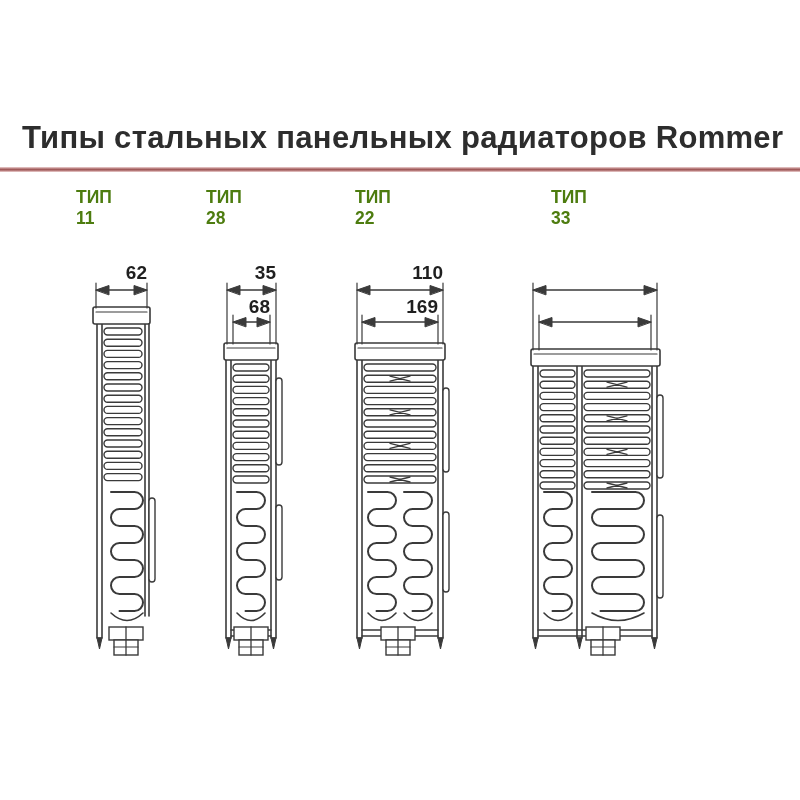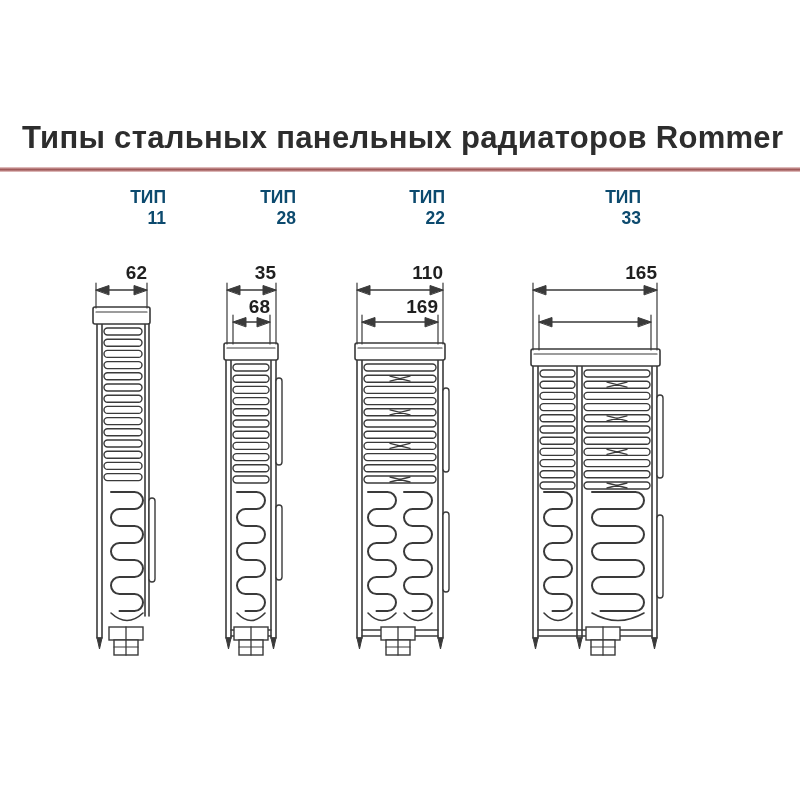--- a/index.html
+++ b/index.html
@@ -10,22 +10,22 @@
   .title {
     position:absolute; left:22px; top:120px; margin:0;
     font-size:31px; font-weight:700; color:#2d2d2d; letter-spacing:.3px;
     white-space:nowrap;
   }
   .divider {
     position:absolute; left:0; top:167px; width:800px; height:5px;
     background:linear-gradient(to bottom,#eed3d3 0%,#a15a5a 45%,#a15a5a 60%,#eed3d3 100%);
   }
   .type-label {
-    position:absolute; top:187px; width:90px; text-align:right;
-    font-weight:700; font-size:17.5px; line-height:21px; color:#0c4a6e;
+    position:absolute; top:187px; width:90px; text-align:left;
+    font-weight:700; font-size:17.5px; line-height:21px; color:#4d7c0f;
   }
   .dim-label {
     position:absolute; text-align:right; font-weight:700;
     font-size:19px; line-height:24px; height:24px; color:#1f1f1f;
   }
   svg.drawing { position:absolute; left:0; top:0; }
 </style>
 </head>
 <body>
 
@@ -231,15 +231,14 @@
   </div>
 
   <div class="dim-label" style="left:96px;width:51px;top:261px">62</div>
 
   <div class="dim-label" style="left:227px;width:49px;top:261px">35</div>
   <div class="dim-label" style="left:233px;width:37px;top:295px">68</div>
 
   <div class="dim-label" style="left:357px;width:86px;top:261px">110</div>
   <div class="dim-label" style="left:362px;width:76px;top:295px">169</div>
 
-  <div class="dim-label" style="left:533px;width:124px;top:261px">165</div>
 
 </div>
 
 </body></html>

